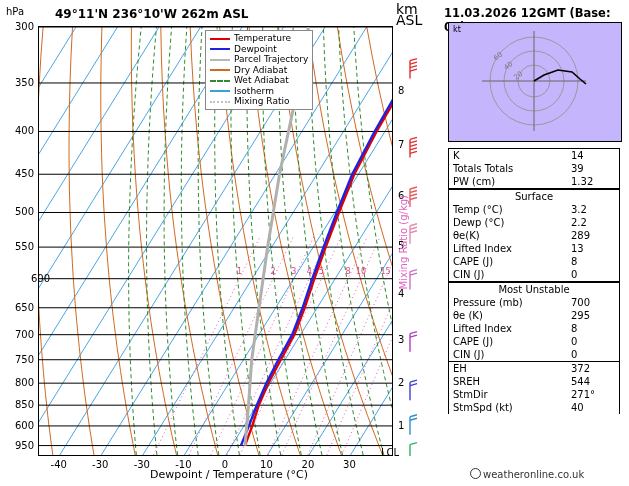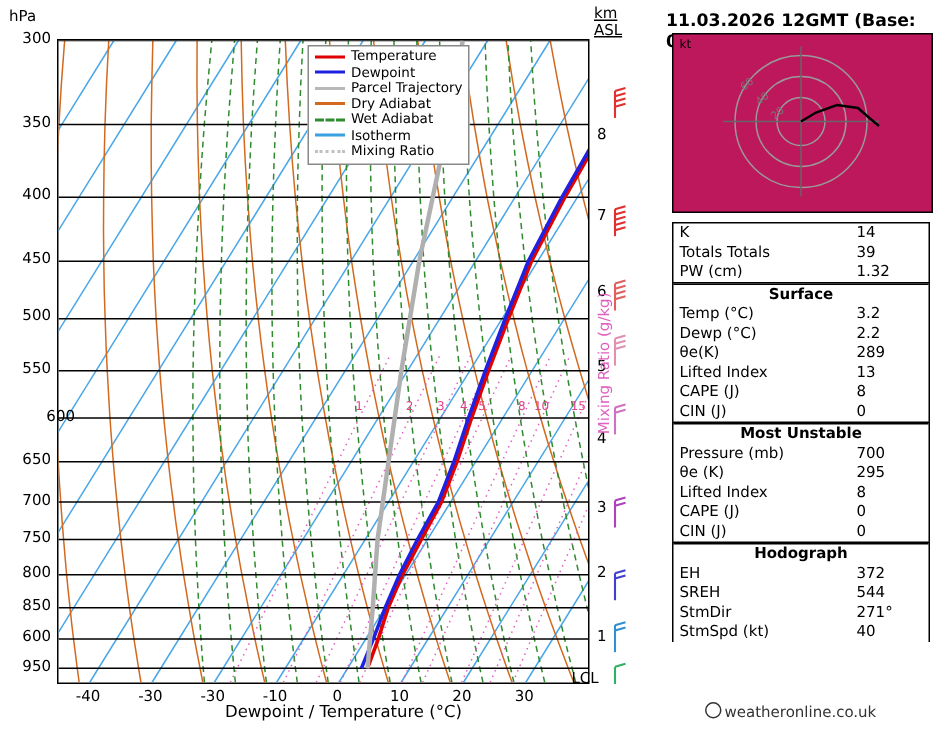--- a/index.html
+++ b/index.html
@@ -6,52 +6,53 @@
   body{width:629px;height:486px;background:#ffffff;font-family:"DejaVu Sans",sans-serif;position:relative;overflow:hidden;}
   .abs{position:absolute;}
   
   #skewt{left:0;top:0;width:440px;height:486px;}
   #plotbox{left:38px;top:26px;width:355px;height:430px;border:1px solid #000;box-sizing:border-box;overflow:hidden;background:#fff;}
   .hPa-lbl{position:absolute;right:0;font-size:10px;color:#000;text-align:right;transform:translateY(-50%);}
   .km-lbl{position:absolute;font-size:10px;color:#000;transform:translateY(-50%);}
   .xtick{position:absolute;font-size:10px;color:#000;transform:translateX(-50%);}
   .axis-title{position:absolute;font-size:11px;color:#000;margin-left:32px;}
   .unit-hpa{position:absolute;left:6px;top:6px;font-size:10px;}
-  .unit-km{position:absolute;left:396px;top:4px;font-size:10px;line-height:11px;text-decoration:underline;}
+  .unit-km{position:absolute;left:396px;top:4px;font-size:14px;line-height:11px;}
   #title{position:absolute;left:55px;top:7px;font-size:12px;font-weight:bold;color:#000;}
   
   #legend{position:absolute;left:205px;top:30px;background:#fff;border:1px solid #888;padding:2px 4px;font-size:9px;line-height:10.5px;}
   #legend div{white-space:nowrap;}
   #legend i{display:inline-block;width:20px;height:0;border-top-width:2px;border-top-style:solid;vertical-align:middle;margin-right:4px;}
   
   svg.ovl{position:absolute;left:0;top:0;overflow:visible;}
   .mixlabel{position:absolute;font-size:8px;color:#e0408c;transform:translate(-50%,-50%);}
   .mixaxis{position:absolute;left:398px;top:195px;font-size:10px;color:#e060c0;writing-mode:vertical-rl;transform:rotate(180deg);}
   .lcl{position:absolute;font-size:10px;color:#000;}
   
   #barbs{position:absolute;left:396px;top:26px;width:40px;height:430px;}
   
   #right{left:440px;top:0;width:189px;height:486px;}
   #rtitle{position:absolute;left:4px;top:6px;font-size:11.5px;font-weight:bold;}
-  #hodo{position:absolute;left:8px;top:22px;width:172px;height:118px;border:1px solid #000;background:#be185d;}
+  #hodo{position:absolute;left:8px;top:22px;width:172px;height:118px;border:1px solid #000;background:#c4b5fd;}
   #tables{position:absolute;left:8px;top:148px;width:172px;font-size:10px;}
   .tbl{border:1px solid #000;border-bottom:none;}
   .tbl .row{display:flex;justify-content:space-between;padding:0 4px;line-height:13px;}
   .tbl .row span:last-child{min-width:44px;text-align:left;}
-  .tbl .hdr{text-align:center;display:block;line-height:13px;border-top:1px solid #000;font-weight:bold;}
+  .tbl .hdr{text-align:center;display:block;line-height:13px;border-top:1px solid #000;}
   #credit{position:absolute;left:470px;top:468px;font-size:10px;color:#333;}
   .globe{display:inline-block;width:9px;height:9px;border:1px solid #333;border-radius:50%;vertical-align:-1px;margin-right:2px;}
   .kt-lbl{position:absolute;left:4px;top:2px;font-size:8px;}
 </style>
 </head>
 <body>
 
 <div class="abs" id="skewt">
 
   <div class="unit-hpa">hPa</div>
+  <div id="title">49°11'N 236°10'W 262m ASL</div>
   <div class="unit-km">km<br>ASL</div>
 
   <div class="abs" id="plotbox">
     <svg class="ovl" id="bg" width="353" height="428">
         <line x1="-311.4705882352941" y1="428" x2="-46.110588235294074" y2="0" stroke="#49a6e8" stroke-width="1"></line>
         <line x1="-269.94117647058823" y1="428" x2="-4.581176470588218" y2="0" stroke="#49a6e8" stroke-width="1"></line>
         <line x1="-228.41176470588238" y1="428" x2="36.94823529411764" y2="0" stroke="#49a6e8" stroke-width="1"></line>
         <line x1="-186.88235294117646" y1="428" x2="78.47764705882355" y2="0" stroke="#49a6e8" stroke-width="1"></line>
         <line x1="-145.35294117647058" y1="428" x2="120.00705882352943" y2="0" stroke="#49a6e8" stroke-width="1"></line>
         <line x1="-103.82352941176471" y1="428" x2="161.53647058823532" y2="0" stroke="#49a6e8" stroke-width="1"></line>
@@ -313,21 +314,20 @@
         <div class="row">
           <span>CAPE (J)</span>
           <span>0</span>
         </div>
         <div class="row">
           <span>CIN (J)</span>
           <span>0</span>
         </div>
       </div>
     <div class="tbl last" id="tbl-hodo">
-        <span class="hdr">Hodograph</span>
         <div class="row">
           <span>EH</span>
           <span>372</span>
         </div>
         <div class="row">
           <span>SREH</span>
           <span>544</span>
         </div>
         <div class="row">
           <span>StmDir</span>

